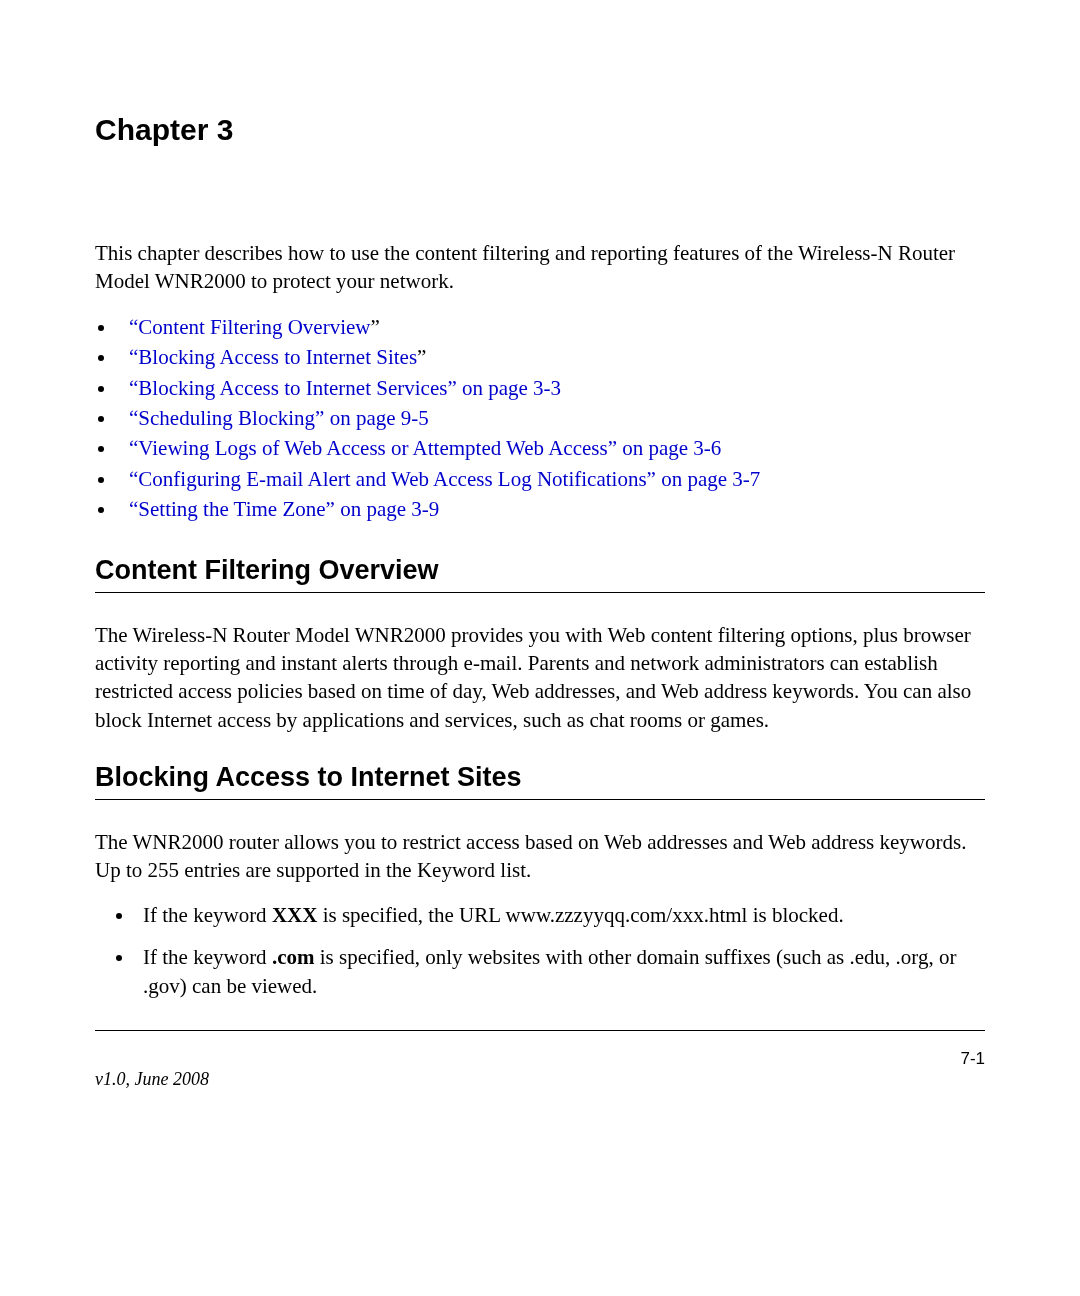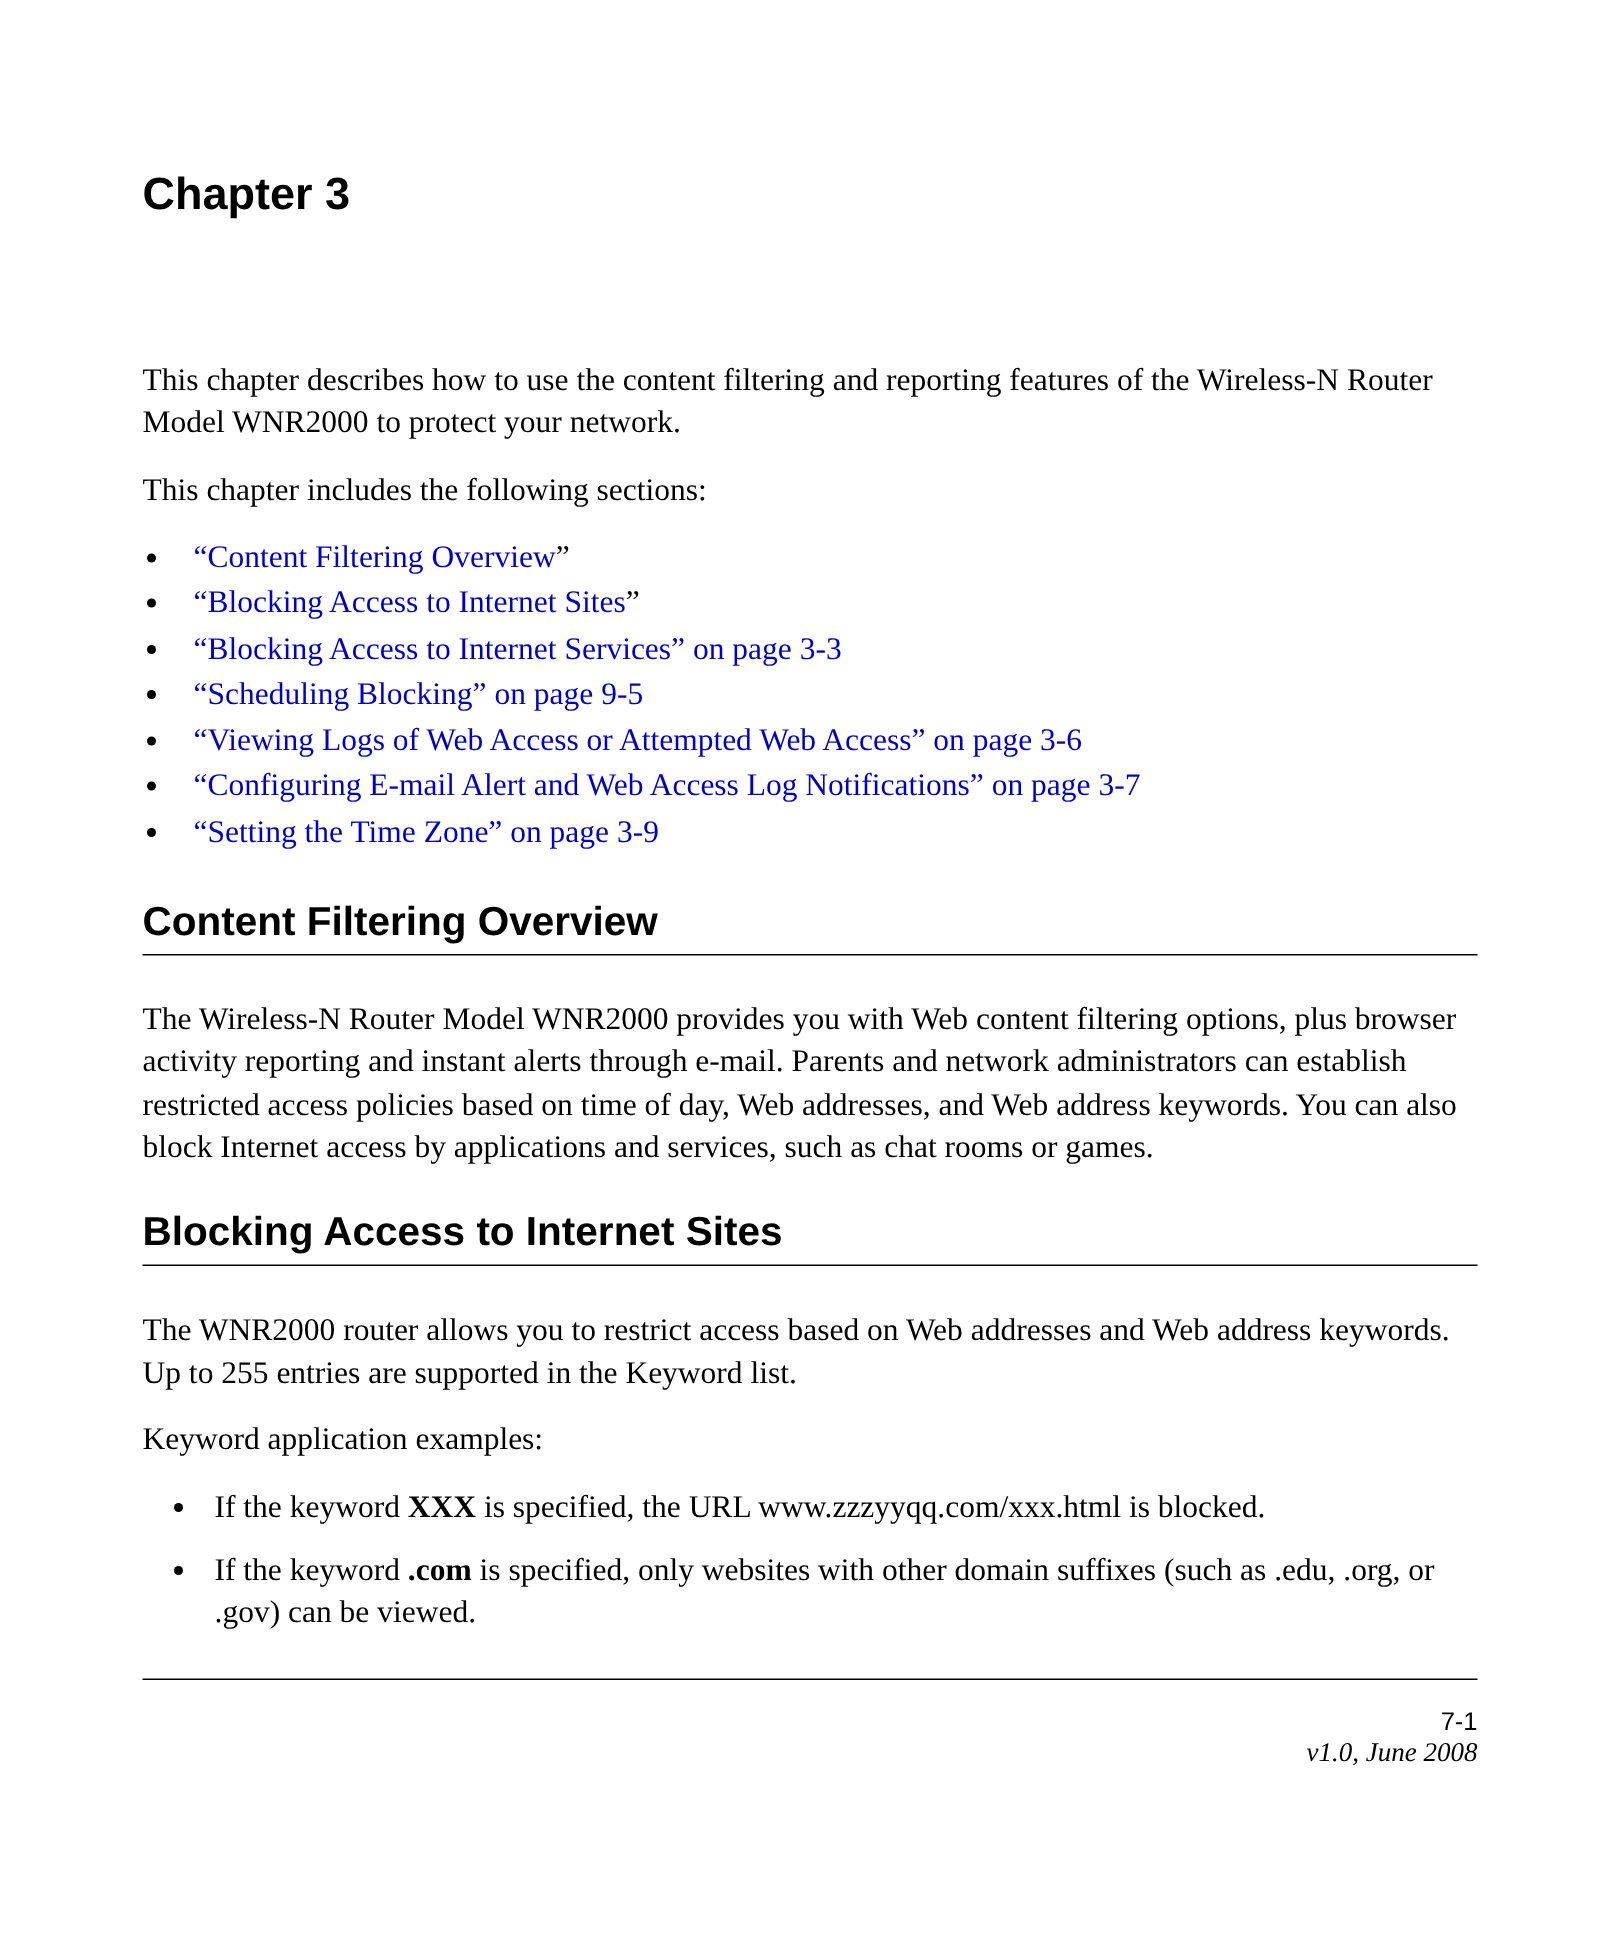--- a/index.html
+++ b/index.html
@@ -81,54 +81,52 @@
     height: 60px;
   }
   .footer-page {
     position: absolute;
     right: 0;
     top: 10px;
     font-size: 17px;
     font-family: Helvetica, Arial, sans-serif;
   }
   .footer-version {
-    text-align: right;
+    text-align: left;
     font-style: italic;
     font-size: 18px;
     padding-top: 30px;
   }
 </style>
 </head>
 <body>
 
 <div class="page">
 
   <div class="chapter-heading">
     <div>Chapter 3</div>
   </div>
 
   <div class="intro-para">This chapter describes how to use the content filtering and reporting features of the Wireless-N Router Model WNR2000 to protect your network.</div>
-  <div class="intro-para">This chapter includes the following sections:</div>
 
   <ul class="toc-list">
     <li><span class="link">“Content Filtering Overview</span><span class="quote">”</span></li>
     <li><span class="link">“Blocking Access to Internet Sites</span><span class="quote">”</span></li>
     <li><span class="link">“Blocking Access to Internet Services” on page 3-3</span></li>
     <li><span class="link">“Scheduling Blocking” on page 9-5</span></li>
     <li><span class="link">“Viewing Logs of Web Access or Attempted Web Access” on page 3-6</span></li>
     <li><span class="link">“Configuring E-mail Alert and Web Access Log Notifications” on page 3-7</span></li>
     <li><span class="link">“Setting the Time Zone” on page 3-9</span></li>
   </ul>
 
   <div class="section-heading">Content Filtering Overview</div>
   <div class="body-para">The Wireless-N Router Model WNR2000 provides you with Web content filtering options, plus browser activity reporting and instant alerts through e-mail. Parents and network administrators can establish restricted access policies based on time of day, Web addresses, and Web address keywords. You can also block Internet access by applications and services, such as chat rooms or games.</div>
 
   <div class="section-heading">Blocking Access to Internet Sites</div>
   <div class="body-para">The WNR2000 router allows you to restrict access based on Web addresses and Web address keywords. Up to 255 entries are supported in the Keyword list.</div>
-  <div class="body-para">Keyword application examples:</div>
 
   <ul class="bullet-list">
     <li><span>If the keyword </span><span class="bold">XXX</span><span> is specified, the URL www.zzzyyqq.com/xxx.html is blocked.</span></li>
     <li><span>If the keyword </span><span class="bold">.com</span><span> is specified, only websites with other domain suffixes (such as .edu, .org, or .gov) can be viewed.</span></li>
   </ul>
 
   <div class="footer-rule"></div>
   <div class="footer">
     <div class="footer-page">7-1</div>
     <div class="footer-version">v1.0, June 2008</div>

